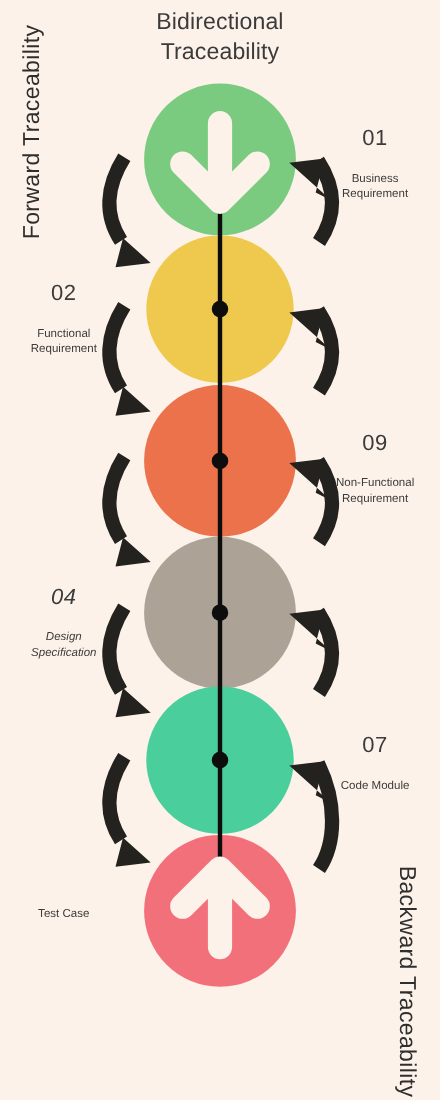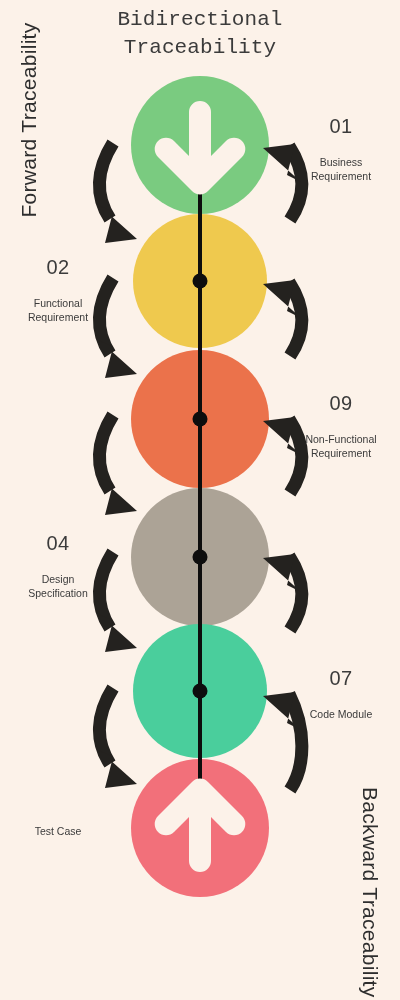--- a/index.html
+++ b/index.html
@@ -29,21 +29,21 @@
   }
   .title {
     position: absolute;
     left: 100px;
     top: 6px;
     width: 200px;
     text-align: center;
     font-size: 21px;
     line-height: 28px;
     color: #3B3B3B;
-    font-family: Liberation Mono, monospace;
+    font-family: Liberation Sans, sans-serif;
     letter-spacing: 0.1px;
   }
   .side-label {
     position: absolute;
     color: #2E2E2E;
     font-size: 21px;
     letter-spacing: 0.3px;
     white-space: nowrap;
     font-family: "Liberation Sans", sans-serif;
   }
@@ -202,21 +202,21 @@
     <div class="step-text">Functional</div>
     <div class="step-text" style="margin-top:0">Requirement</div>
   </div>
 
   <div class="step-label" style="left:286px; top:393px;">
     <div class="step-num">09</div>
     <div class="step-text">Non-Functional</div>
     <div class="step-text" style="margin-top:0">Requirement</div>
   </div>
 
-  <div class="step-label" style="left:3px; top:533px;">
+  <div class="step-label" style="left:3px; top:533px;font-style:italic;">
     <div class="step-num">04</div>
     <div class="step-text">Design</div>
     <div class="step-text" style="margin-top:0">Specification</div>
   </div>
 
   <div class="step-label" style="left:286px; top:668px;">
     <div class="step-num">07</div>
     <div class="step-text">Code Module</div>
   </div>
 

